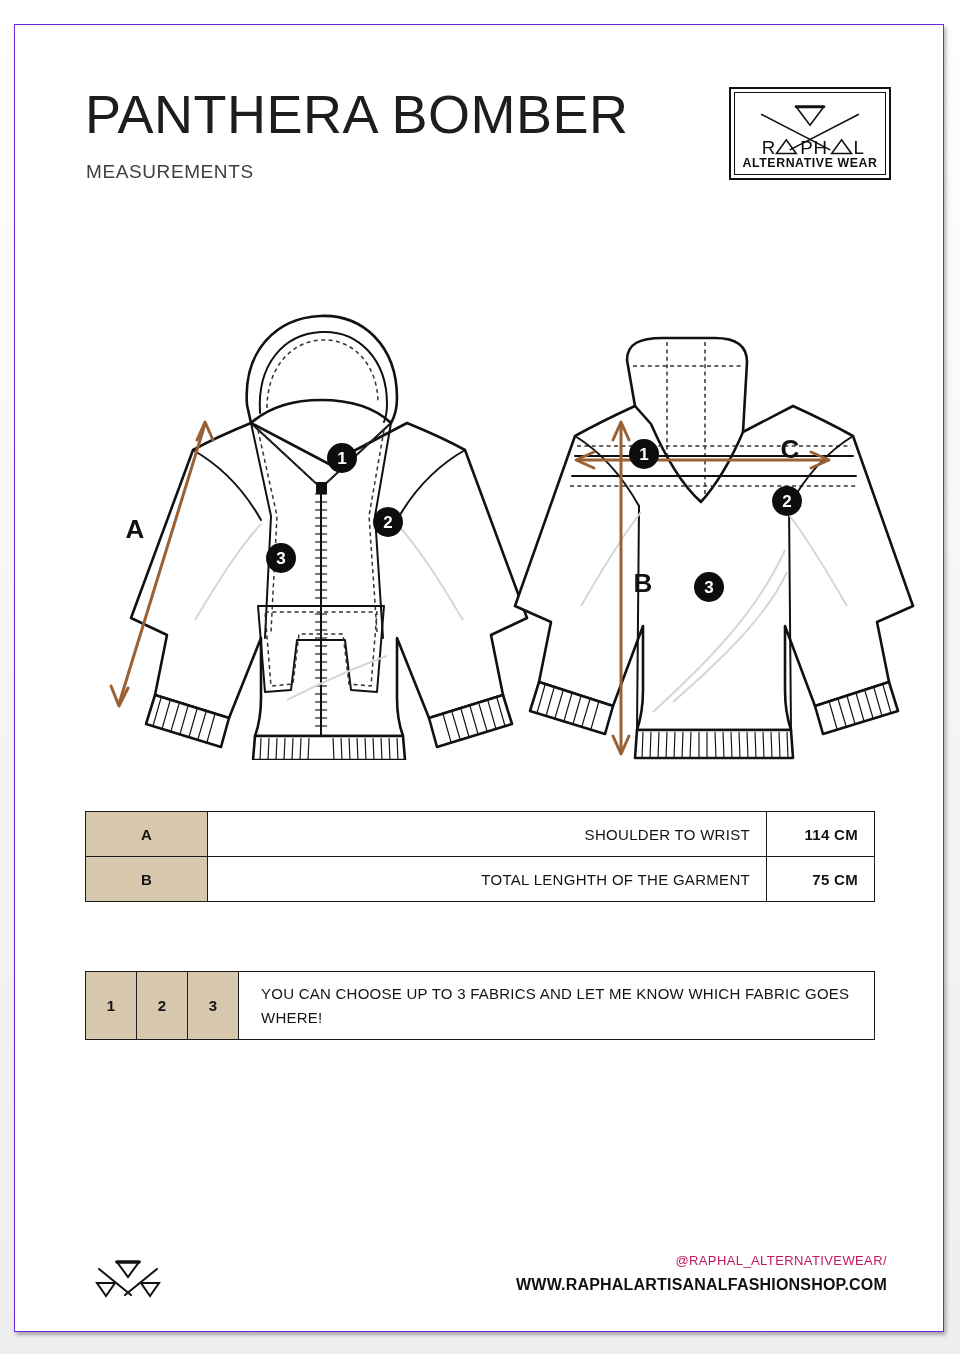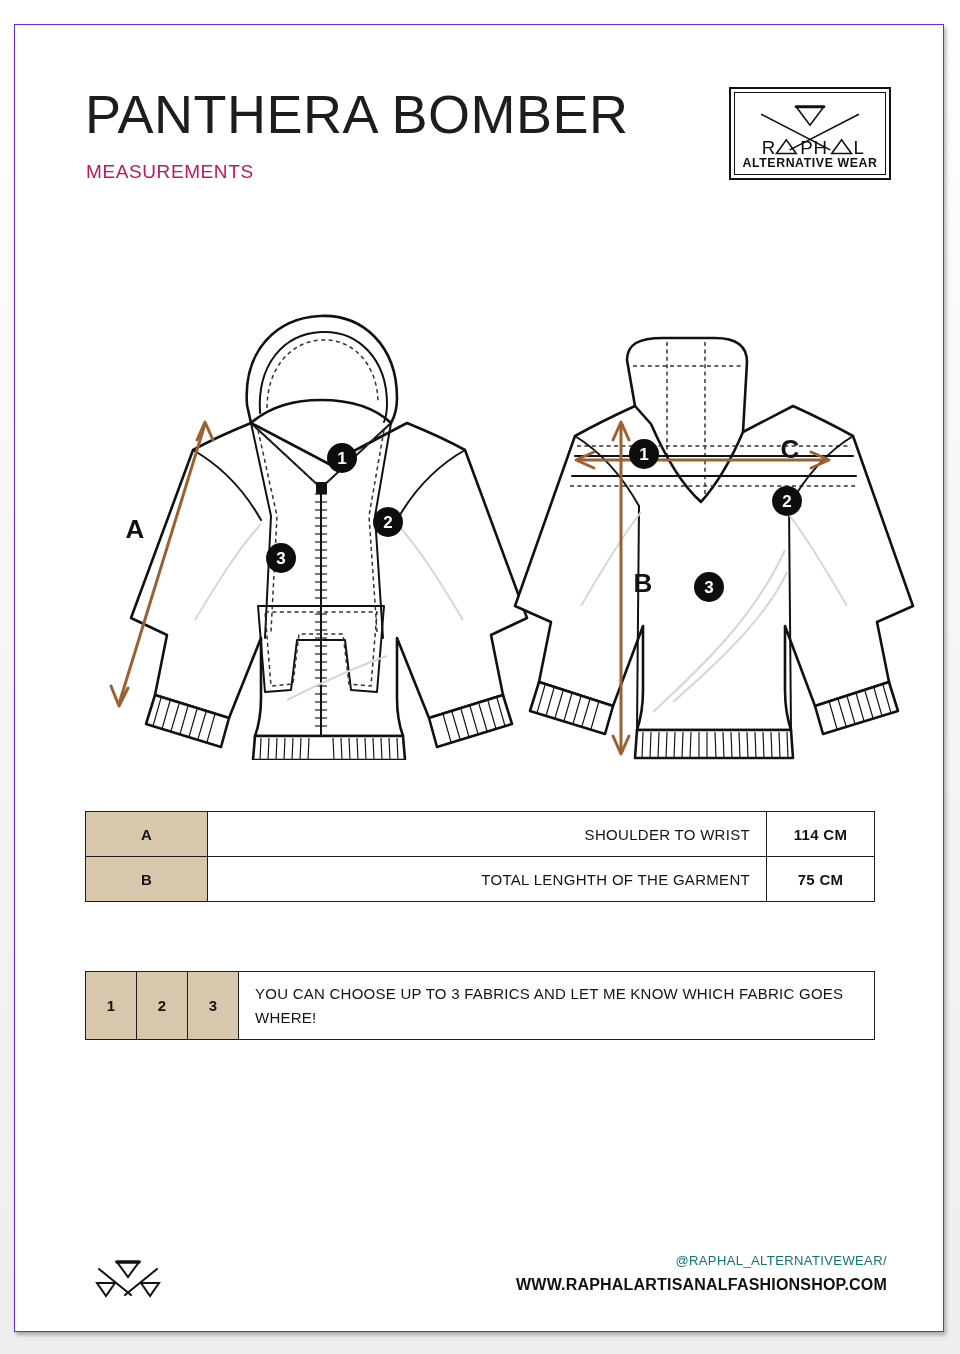--- a/index.html
+++ b/index.html
@@ -47,21 +47,21 @@
     white-space: nowrap;
     font-family: "Liberation Sans", sans-serif;
   }
   #subtitle {
     position: absolute;
     left: 71px;
     top: 136px;
     font-size: 19px;
     font-weight: 400;
     letter-spacing: .6px;
-    color: #be185d;
+    color: #404040;
   }
 
   
   #logo-box {
     position: absolute;
     right: 52px;
     top: 62px;
     width: 162px;
     height: 93px;
     border: 2px solid #111;
@@ -113,21 +113,21 @@
     letter-spacing: .4px;
     padding: 0 4px;
     font-size: 15px;
   }
   td.desc-cell {
     text-align: right;
     letter-spacing: .3px;
   }
   td.val-cell {
     width: 108px;
-    text-align: center;
+    text-align: right;
     font-weight: 700;
     letter-spacing: .3px;
     padding: 0 6px;
   }
 
   #fabric-table {
     position: absolute;
     left: 70px;
     top: 946px;
     width: 790px;
@@ -141,21 +141,21 @@
   }
   td.fab-num {
     width: 51px;
     background: #d6c7ad;
     text-align: center;
     font-weight: 700;
     font-size: 15px;
     color: #141414;
   }
   td.fab-note {
-    padding: 0 16px;
+    padding: 0 22px;
     font-size: 15px;
     line-height: 1.55;
     letter-spacing: .25px;
     color: #141414;
     vertical-align: middle;
   }
 
   
   #footer-mark {
     position: absolute;
@@ -168,21 +168,21 @@
 
   #footer-text {
     position: absolute;
     right: 56px;
     top: 1228px;
     text-align: right;
   }
   #handle {
     font-size: 13px;
     letter-spacing: .4px;
-    color: #0f766e;
+    color: #be185d;
     margin-bottom: 8px;
   }
   #website {
     font-size: 16px;
     font-weight: 700;
     letter-spacing: .2px;
     color: #111;
   }
 </style>
 </head>

